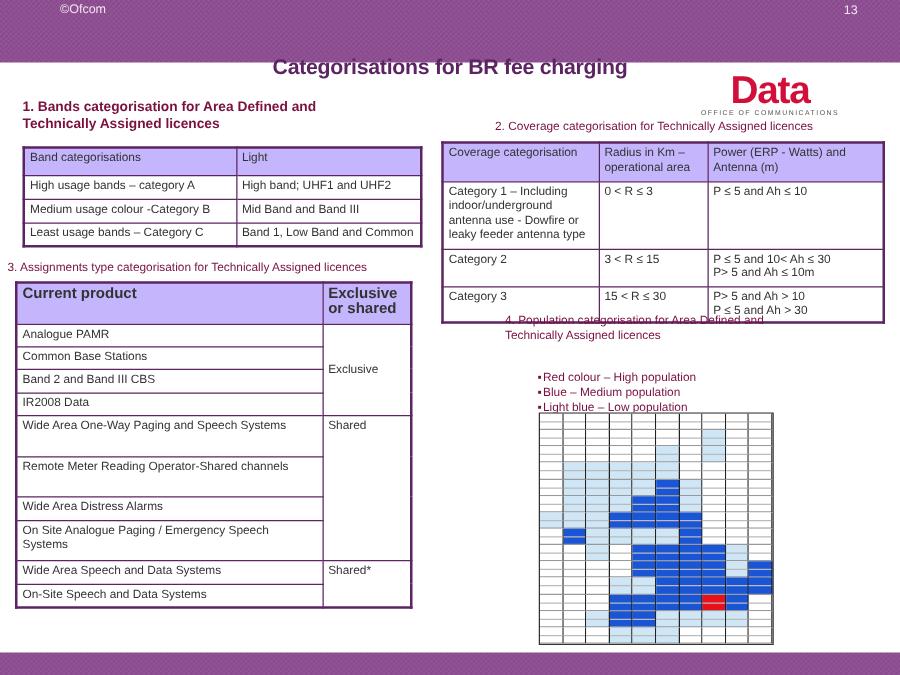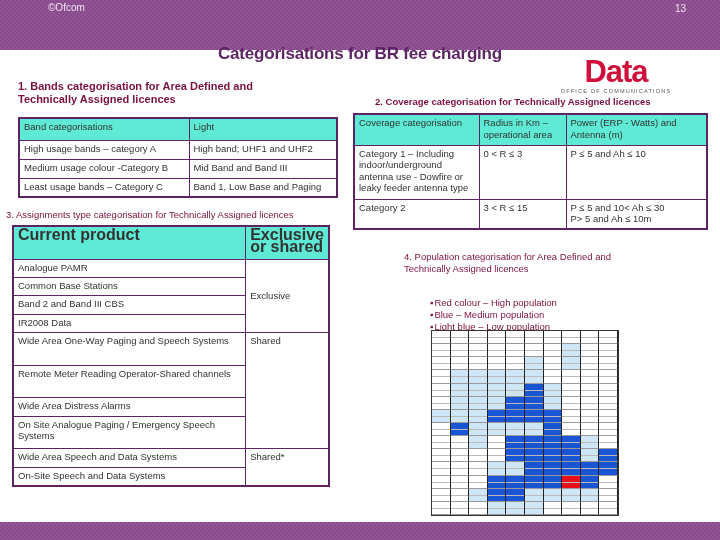--- a/index.html
+++ b/index.html
@@ -36,22 +36,22 @@
   }
 
   table.grid {
     position: absolute; border-collapse: collapse; font-size: 9.5px; color: #333;
     border: 2px solid #5c2462;
   }
   table.grid td, table.grid th {
     border: 1px solid #5c2462; text-align: left; vertical-align: top;
     padding: 2px 4px; font-weight: normal; line-height: 11.5px;
   }
-  table.grid th { background: #5eead4; }
-  table.grid.t3 th { font-weight: bold; font-size: 16px; }
+  table.grid th { background: #c4b5fd; }
+  table.grid.t3 th { font-weight: bold; font-size: 12px; }
 
   .t1 { left: 18px; top: 117px; width: 320px; }
   .t1 th, .t1 td { height: 19px; }
   .t1 th { height: 22px; }
 
   .t2 { left: 353px; top: 113px; width: 355px; }
   .t3 { left: 12px; top: 225px; width: 318px; }
 
   .pop-heading { position: absolute; left: 404px; top: 251px; font-size: 9.5px; color: #7a1040; line-height: 12px; }
   .pop-bullets { position: absolute; left: 430px; top: 287px; font-size: 9.5px; color: #7a1040; line-height: 12px; margin-top: 10px; }
@@ -109,43 +109,49 @@
   <tr>
     <td>High usage bands – category A</td>
     <td>High band; UHF1 and UHF2</td>
   </tr>
   <tr>
     <td>Medium usage colour -Category B</td>
     <td>Mid Band and Band III</td>
   </tr>
   <tr>
     <td>Least usage bands – Category C</td>
-    <td>Band 1, Low Base and Paging</td>
+    <td>Band 1, Low Band and Common</td>
   </tr>
 </tbody>
   </table>
 
-<div class="section-heading" style="left:375px; top:95px; font-size:9.5px; font-weight:bold; color:#7a1040;">2. Coverage categorisation for Technically Assigned licences</div>
+<div class="section-heading" style="left:396px; top:95px; font-size:9.5px; font-weight:normal; color:#7a1040;">2. Coverage categorisation for Technically Assigned licences</div>
 <table class="grid t2">
   <tbody>
       <tr style="height:31px">
     <th style="width:125px">Coverage categorisation</th>
     <th style="width:87px">Radius in Km – operational area</th>
     <th>Power (ERP - Watts) and Antenna (m)</th>
   </tr>
   <tr style="height:54px">
     <td>Category 1 – Including indoor/underground antenna use - Dowfire or leaky feeder antenna type</td>
     <td>0 &lt; R ≤ 3</td>
     <td>P ≤ 5 and Ah ≤ 10</td>
   </tr>
   <tr style="height:30px">
     <td>Category 2</td>
     <td>3 &lt; R ≤ 15</td>
     <td style="white-space:pre-line">P ≤ 5 and 10&lt; Ah ≤ 30
 P&gt; 5 and Ah ≤ 10m</td>
+  </tr>
+  <tr style="height:28px">
+    <td>Category 3</td>
+    <td>15 &lt; R ≤ 30</td>
+    <td style="white-space:pre-line">P&gt; 5 and  Ah &gt; 10
+P ≤ 5 and Ah &gt; 30</td>
   </tr>
 </tbody>
   </table>
 
 <div class="section-heading" style="left:6px; top:208px; font-size:9.5px; color:#7a1040;">3. Assignments type categorisation for Technically Assigned licences</div>
 <table class="grid t3">
   <tbody>
       <tr style="height:33px">
     <th style="width:245px">Current product</th>
     <th>Exclusive or shared</th>

